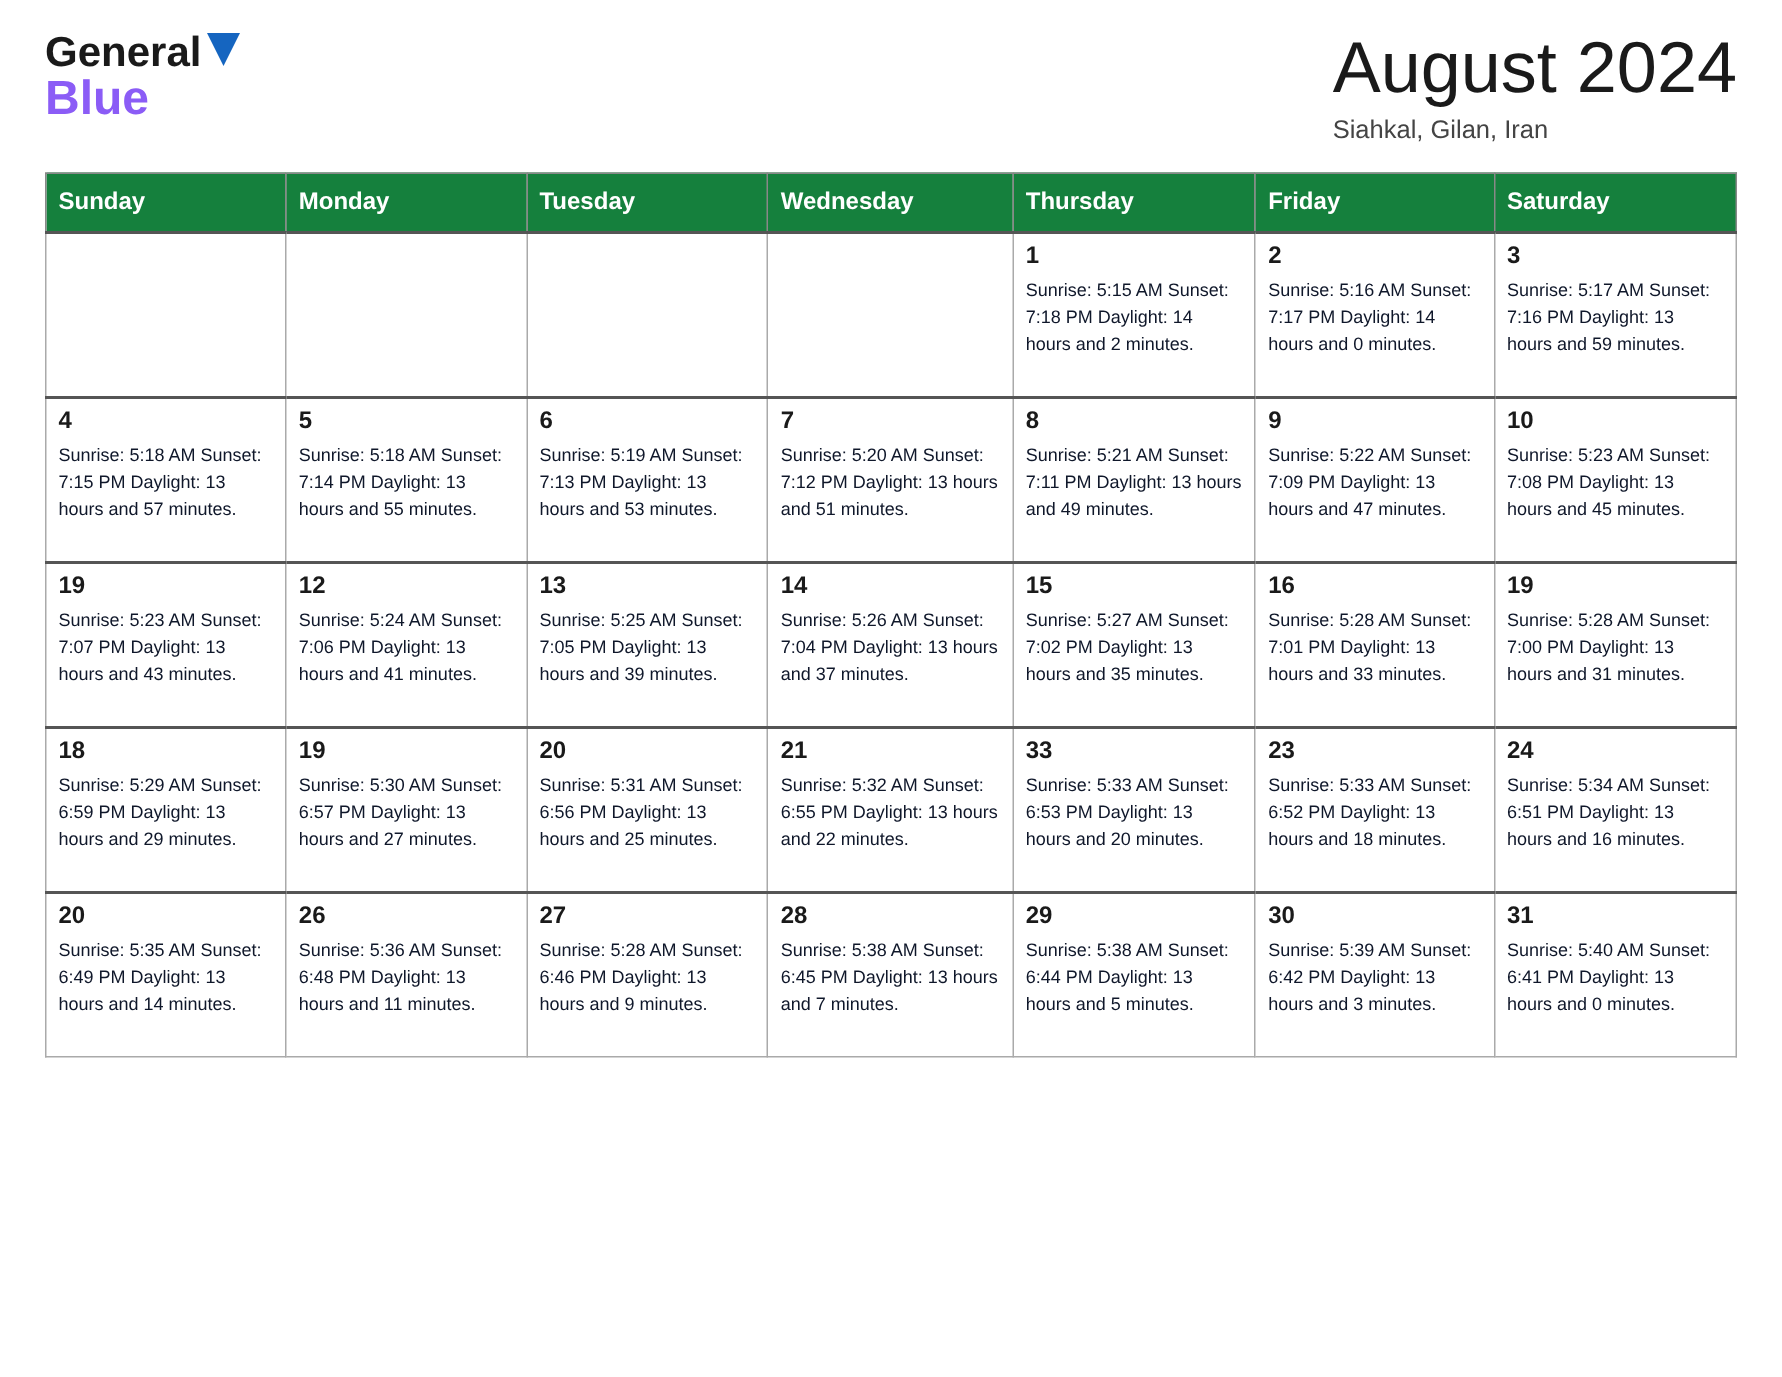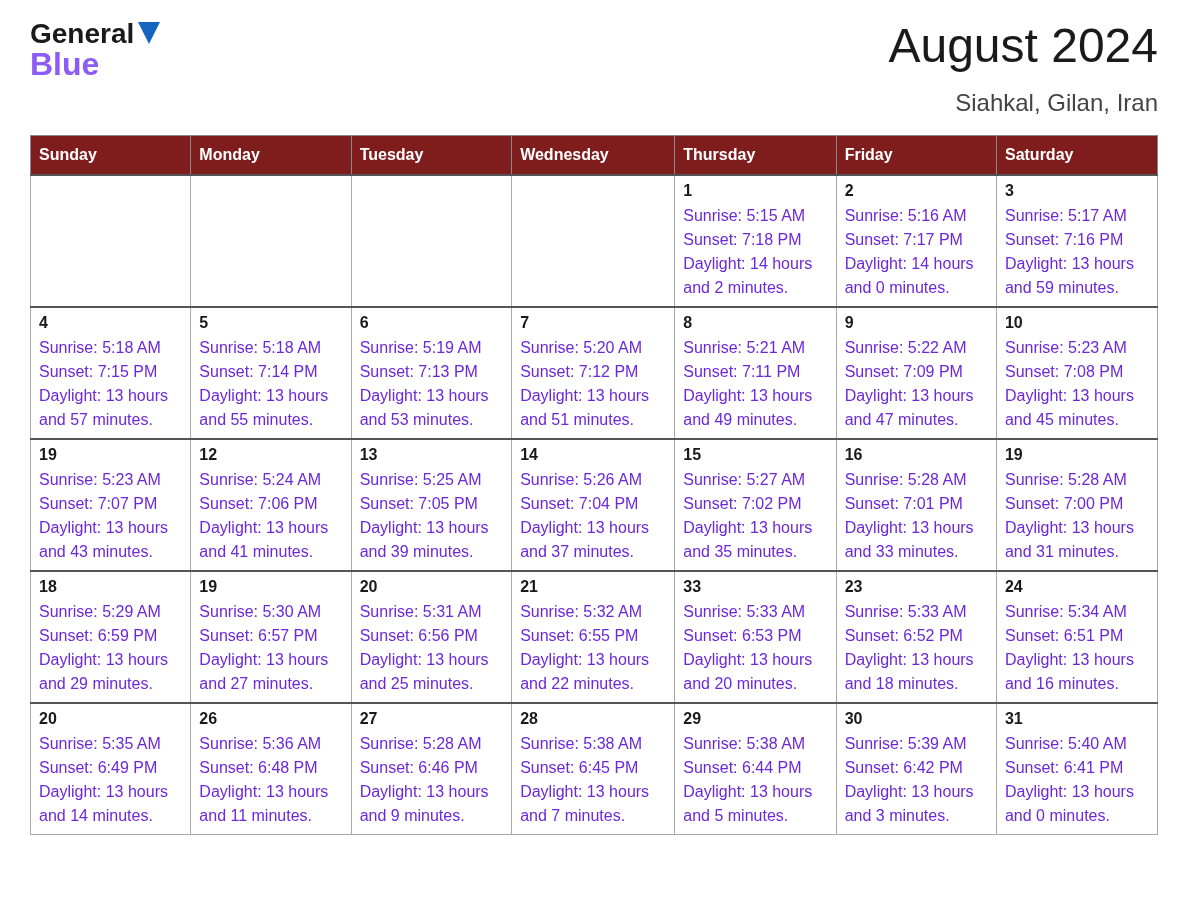--- a/index.html
+++ b/index.html
@@ -30,40 +30,40 @@
     .logo-blue {
       font-size: 32px;
       font-weight: bold;
       color: #8b5cf6;
       line-height: 1;
       display: flex;
       align-items: center;
       gap: 2px;
     }
     .title-block {
-      text-align: right;
+      text-align: left;
     }
     .month-year {
       font-size: 48px;
       font-weight: 300;
       color: #1a1a1a;
       line-height: 1.1;
     }
     .location {
-      font-size: 24px;
+      font-size: 17px;
       color: #444;
-      margin-top: 16px;
+      margin-top: 4px;
     }
     .calendar {
       width: 100%;
       border-collapse: collapse;
       border: 1px solid #888;
     }
     .calendar th {
-      background-color: #7f1d1d;
+      background-color: #15803d;
       color: #fff;
       font-size: 16px;
       font-weight: 600;
       padding: 10px 8px;
       text-align: left;
       border: 1px solid #888;
     }
     .calendar td {
       vertical-align: top;
       border: 1px solid #aaa;
@@ -72,22 +72,22 @@
       min-height: 110px;
       height: 110px;
     }
     .day-number {
       font-size: 16px;
       font-weight: bold;
       color: #1a1a1a;
       margin-bottom: 4px;
     }
     .day-info {
-      font-size: 16px;
-      color: #6d28d9;
+      font-size: 12px;
+      color: #0f172a;
       line-height: 1.5;
     }
     .empty-cell {
       background: #fff;
     }
     .week-row td {
       border-top: 2px solid #555;
     }
   </style>
 </head>

